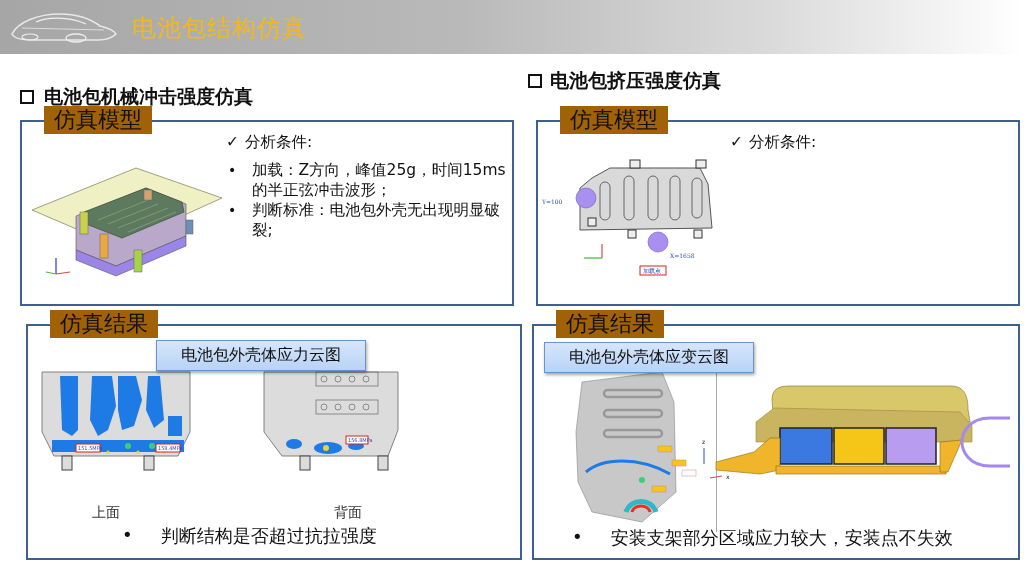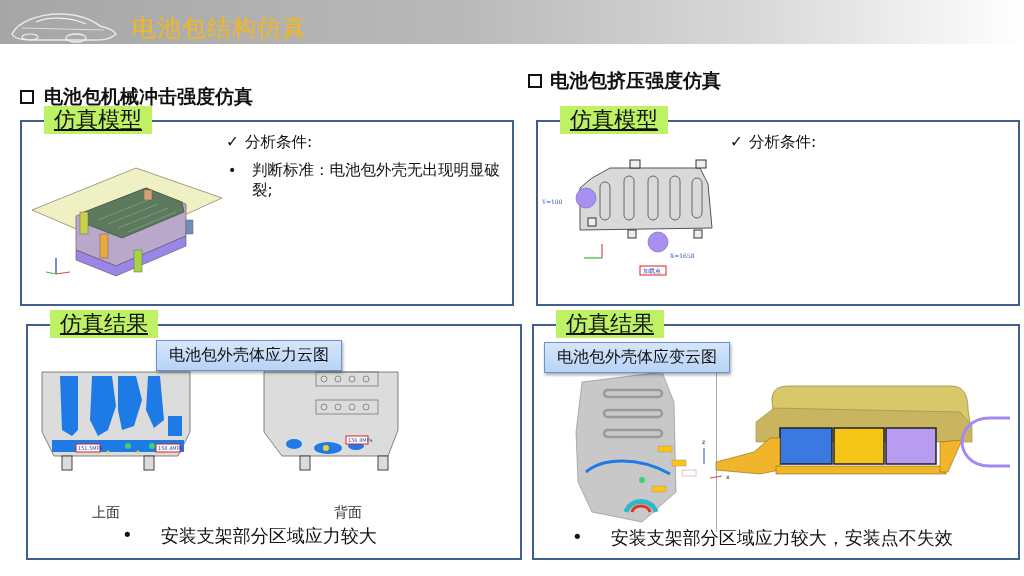--- a/index.html
+++ b/index.html
@@ -1,54 +1,54 @@
 <!DOCTYPE html>
 <html><head>
 <meta charset="utf-8">
 <style>
   * { box-sizing: border-box; margin: 0; padding: 0; }
   html, body { width: 1024px; height: 576px; overflow: hidden; background: #ffffff; }
   body { position: relative; font-family: "DejaVu Sans", "Liberation Sans", sans-serif; color: #111; }
 
   .header-bar {
-    position: absolute; left: 0; top: 0; width: 1024px; height: 44px;
+    position: absolute; left: 0; top: 0; width: 1024px; height: 54px;
     background: linear-gradient(to right, #a6a6a6 0%, #b9b9b9 45%, #dadada 75%, #ffffff 100%);
   }
   .header-car { position: absolute; left: 8px; top: 4px; width: 112px; height: 42px; }
   .header-title {
     position: absolute; left: 132px; top: 12px; font-size: 24px; color: #f5b81c;
     letter-spacing: 1px; font-family: "DejaVu Sans", sans-serif;
   }
 
   .section-title {
     position: absolute; top: 68px; font-size: 19px; font-weight: bold; color: #111;
     display: flex; align-items: center; gap: 10px;
   }
   .section-title .sq {
     width: 14px; height: 14px; border: 2.5px solid #111; display: inline-block;
   }
 
   .panel {
     position: absolute; border: 2px solid #3f5f8c; background: #fff;
   }
   .panel-legend {
-    position: absolute; top: -16px; left: 22px; background: #bef264; padding: 0 10px;
-    font-size: 22px; color: #111; line-height: 28px; text-decoration: underline;
+    position: absolute; top: -16px; left: 22px; background: #a16207; padding: 0 10px;
+    font-size: 22px; color: #111; line-height: 28px;
   }
 
   .cond { position: absolute; font-size: 15.5px; line-height: 20px; color: #111; }
   .cond .head { margin-bottom: 8px; display: flex; gap: 6px; }
   .cond ul { list-style: none; }
   .cond li { position: relative; padding-left: 26px; }
   .cond li::before { content: "•"; position: absolute; left: 2px; top: 0; font-size: 14px; }
 
   .caption-box {
     position: absolute; background: linear-gradient(#d6e6fb, #b8d3f6);
     border: 1px solid #6b93c9; box-shadow: 1px 2px 3px rgba(0,0,0,0.35);
-    font-size: 16px; padding: 4px 12px; color: #111; white-space: nowrap;
+    font-size: 16px; padding: 4px 24px; color: #111; white-space: nowrap;
   }
 
   .bottom-note { position: absolute; font-size: 18px; color: #111; display: flex; gap: 28px; }
 
   .view-label { position: absolute; font-size: 14px; color: #333; font-family: "DejaVu Serif", serif; }
   svg { display: block; }
 </style>
 </head>
 <body>
 
@@ -98,20 +98,21 @@
       <line x1="30" y1="124" x2="20" y2="122" stroke="#4ab84a" stroke-width="1.2"></line>
     </g>
   </svg>
 
   <div class="cond" style="left:204px; top:10px; width:280px;">
     <div class="head">
       <span>✓</span>
       <span>分析条件:</span>
     </div>
     <ul>
+      <li>加载：Z方向，峰值25g，时间15ms的半正弦冲击波形；</li>
       <li>判断标准：电池包外壳无出现明显破裂;</li>
     </ul>
   </div>
 </div>
 
 <div class="panel" style="left:536px; top:120px; width:484px; height:186px;">
   <div class="panel-legend">仿真模型</div>
 
   <svg style="position:absolute; left:2px; top:26px;" width="190" height="140" viewBox="0 0 190 140">
     <polygon points="52,30 70,20 160,20 168,36 172,80 40,82 40,40" fill="#d9d9d9" stroke="#555" stroke-width="1"></polygon>
@@ -203,21 +204,21 @@
     <rect x="340" y="86" width="10" height="14" fill="#dcdcdc" stroke="#444"></rect>
   </svg>
 
   <div class="view-label" style="left:64px; top:178px;">上面</div>
   <div class="view-label" style="left:306px; top:178px;">背面</div>
 
   <div class="caption-box" style="left:128px; top:14px;">电池包外壳体应力云图</div>
 
   <div class="bottom-note" style="left:94px; top:198px;">
     <span>•</span>
-    <span>安装支架部分区域应力较大</span>
+    <span>判断结构是否超过抗拉强度</span>
   </div>
 </div>
 
 <div class="panel" style="left:532px; top:324px; width:488px; height:236px;">
   <div class="panel-legend">仿真结果</div>
 
   <svg style="position:absolute; left:8px; top:36px;" width="180" height="170" viewBox="0 0 180 170">
     <polygon points="40,20 120,10 132,40 134,130 100,160 50,150 36,120 34,70" fill="#c8c8c8" stroke="#888" stroke-width="0.6"></polygon>
     <g fill="none" stroke="#999" stroke-width="2.5">
       <rect x="62" y="28" width="58" height="7" rx="3.5"></rect>

